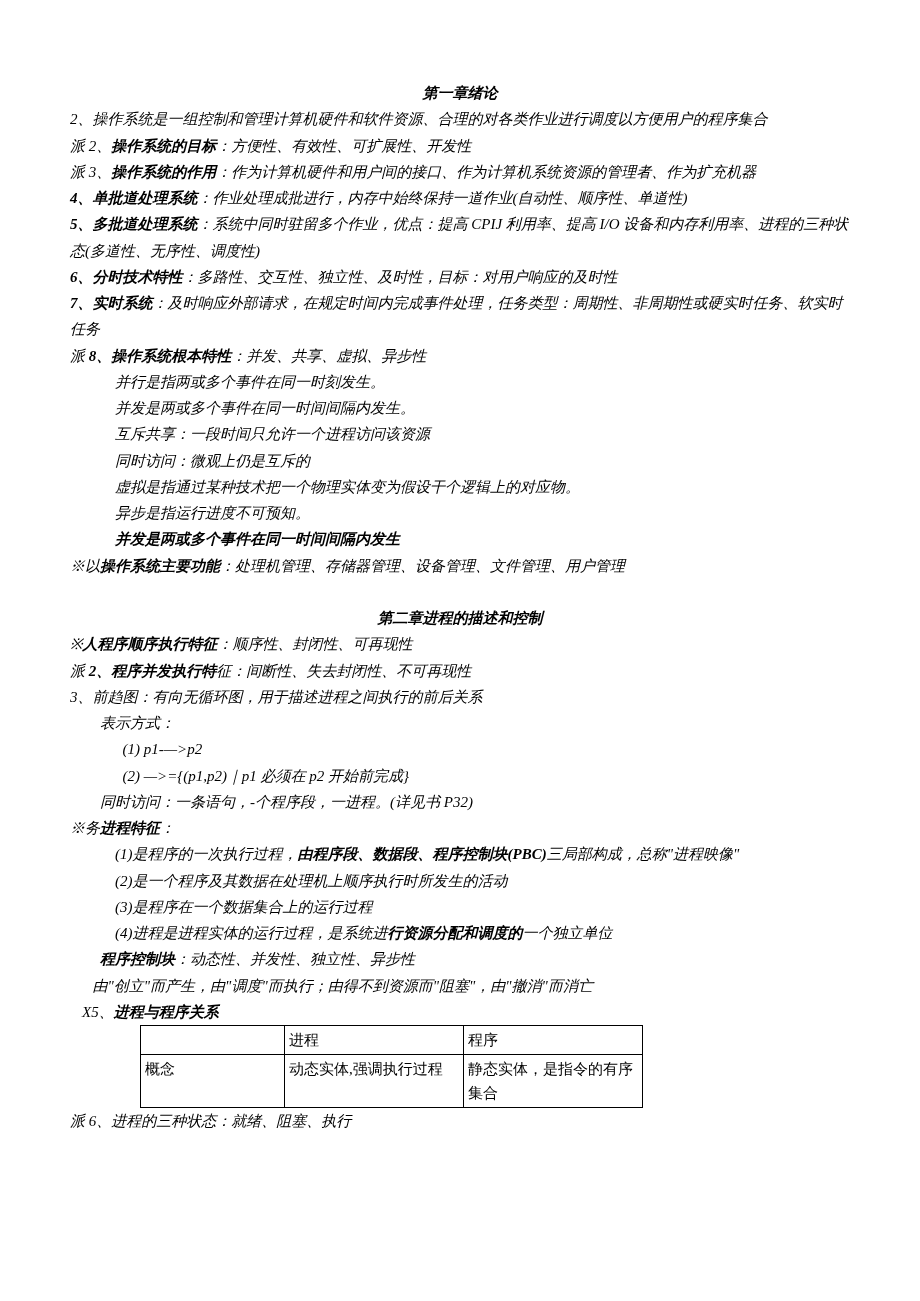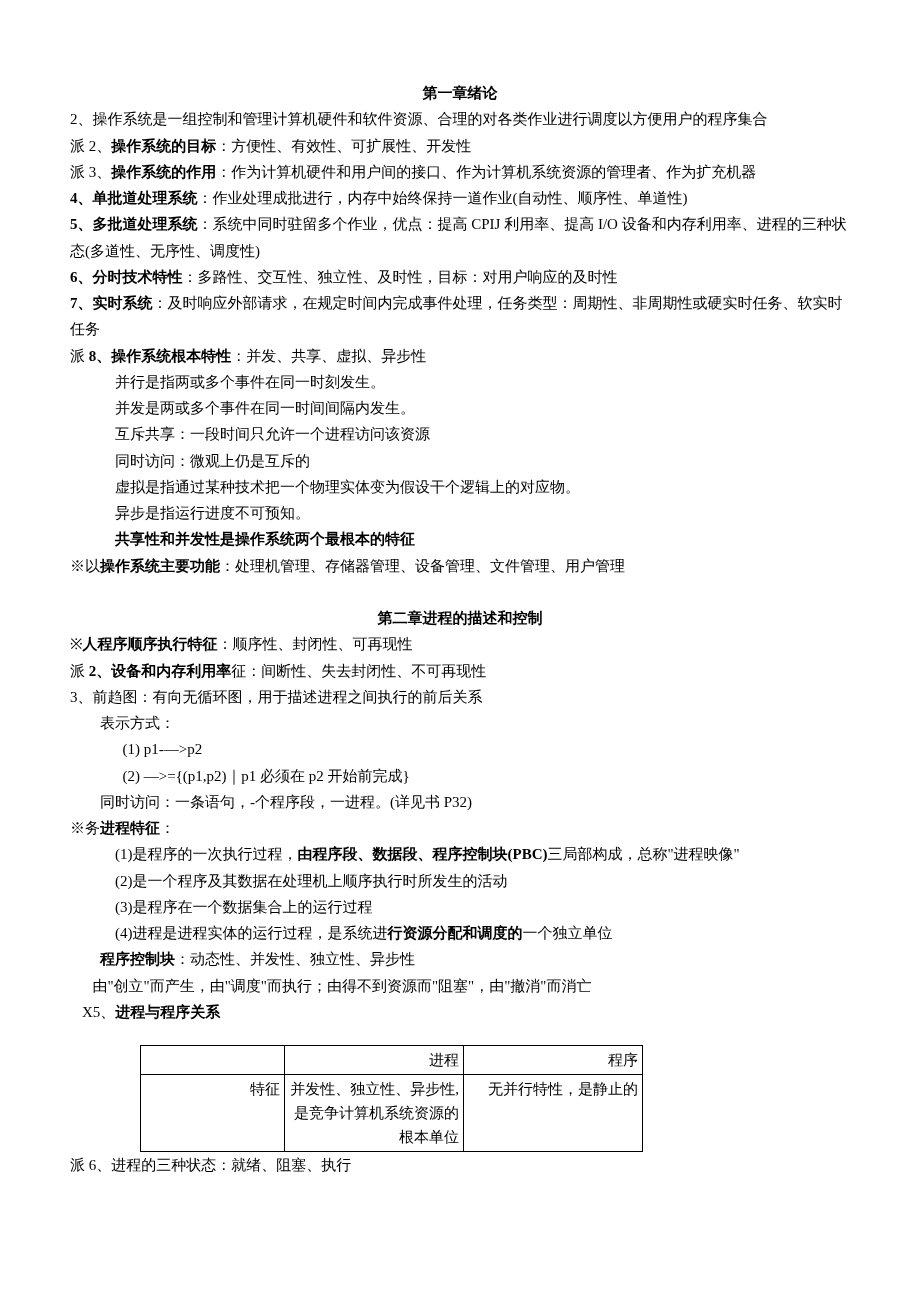--- a/index.html
+++ b/index.html
@@ -16,32 +16,32 @@
   .center {
     text-align: center;
     font-weight: bold;
   }
   .bold {
     font-weight: bold;
     margin-top: 8px;
   }
   .para {
     margin: 0;
+    font-style: italic;
   }
   .indent1 {
     padding-left: 3em;
   }
   .indent05 {
     padding-left: 2em;
   }
   table {
     border-collapse: collapse;
-    margin-top: 20px;
+    margin-top: 0;
     margin-left: 70px;
-    text-align: right;
   }
   td {
     border: 1px solid #000;
     padding: 2px 4px;
     vertical-align: top;
     font-size: 15px;
     line-height: 1.6;
   }
   .col-a { width: 135px; }
   .col-b { width: 170px; }
@@ -81,36 +81,36 @@
 <p class="para">
   <span>派 </span><span class="bold">8</span><span class="bold">、操作系统根本特性</span><span>：并发、共享、虚拟、异步性</span>
 </p>
 
 <p class="para indent1">并行是指两或多个事件在同一时刻发生。</p>
 <p class="para indent1">并发是两或多个事件在同一时间间隔内发生。</p>
 <p class="para indent1">互斥共享：一段时间只允许一个进程访问该资源</p>
 <p class="para indent1">同时访问：微观上仍是互斥的</p>
 <p class="para indent1">虚拟是指通过某种技术把一个物理实体变为假设干个逻辑上的对应物。</p>
 <p class="para indent1">异步是指运行进度不可预知。</p>
-<p class="para indent1 bold">共享性和并发性是操作系统两个最根本的特征</p>
+<p class="para indent1 bold">并发是两或多个事件在同一时间间隔内发生</p>
 
 <p class="para">
   <span>※以</span><span class="bold">操作系统主要功能</span><span>：处理机管理、存储器管理、设备管理、文件管理、用户管理</span>
 </p>
 
 <p class="para">&nbsp;</p>
 
 <p class="para center">第二章进程的描述和控制</p>
 
 <p class="para">
   <span>※</span><span class="bold">人程序顺序执行特征</span><span>：顺序性、封闭性、可再现性</span>
 </p>
 
 <p class="para">
-  <span>派 </span><span class="bold">2</span><span class="bold">、设备和内存利用率</span><span>征：间断性、失去封闭性、不可再现性</span>
+  <span>派 </span><span class="bold">2</span><span class="bold">、程序并发执行特</span><span>征：间断性、失去封闭性、不可再现性</span>
 </p>
 
 <p class="para">3、前趋图：有向无循环图，用于描述进程之间执行的前后关系</p>
 <p class="para indent05">表示方式：</p>
 <p class="para" style="padding-left:3.5em">(1)  p1-—&gt;p2</p>
 <p class="para" style="padding-left:3.5em">(2)  —&gt;={(p1,p2)｜p1 必须在 p2 开始前完成}</p>
 <p class="para indent05">同时访问：一条语句，-个程序段，一进程。(详见书 P32)</p>
 
 <p class="para">
   <span>※务</span><span class="bold">进程特征</span><span>：</span>
@@ -134,20 +134,20 @@
 </p>
 
 <table>
   <tbody>
       <tr>
     <td class="col-a"></td>
     <td class="col-b">进程</td>
     <td class="col-c">程序</td>
   </tr>
   <tr>
-    <td>特征</td>
-    <td>并发性、独立性、异步性,是竞争计算机系统资源的根本单位</td>
-    <td>无并行特性，是静止的</td>
+    <td>概念</td>
+    <td>动态实体,强调执行过程</td>
+    <td>静态实体，是指令的有序集合</td>
   </tr>
 </tbody>
   </table>
 
 <p class="para">派 6、进程的三种状态：就绪、阻塞、执行</p>
 
 </body></html>

